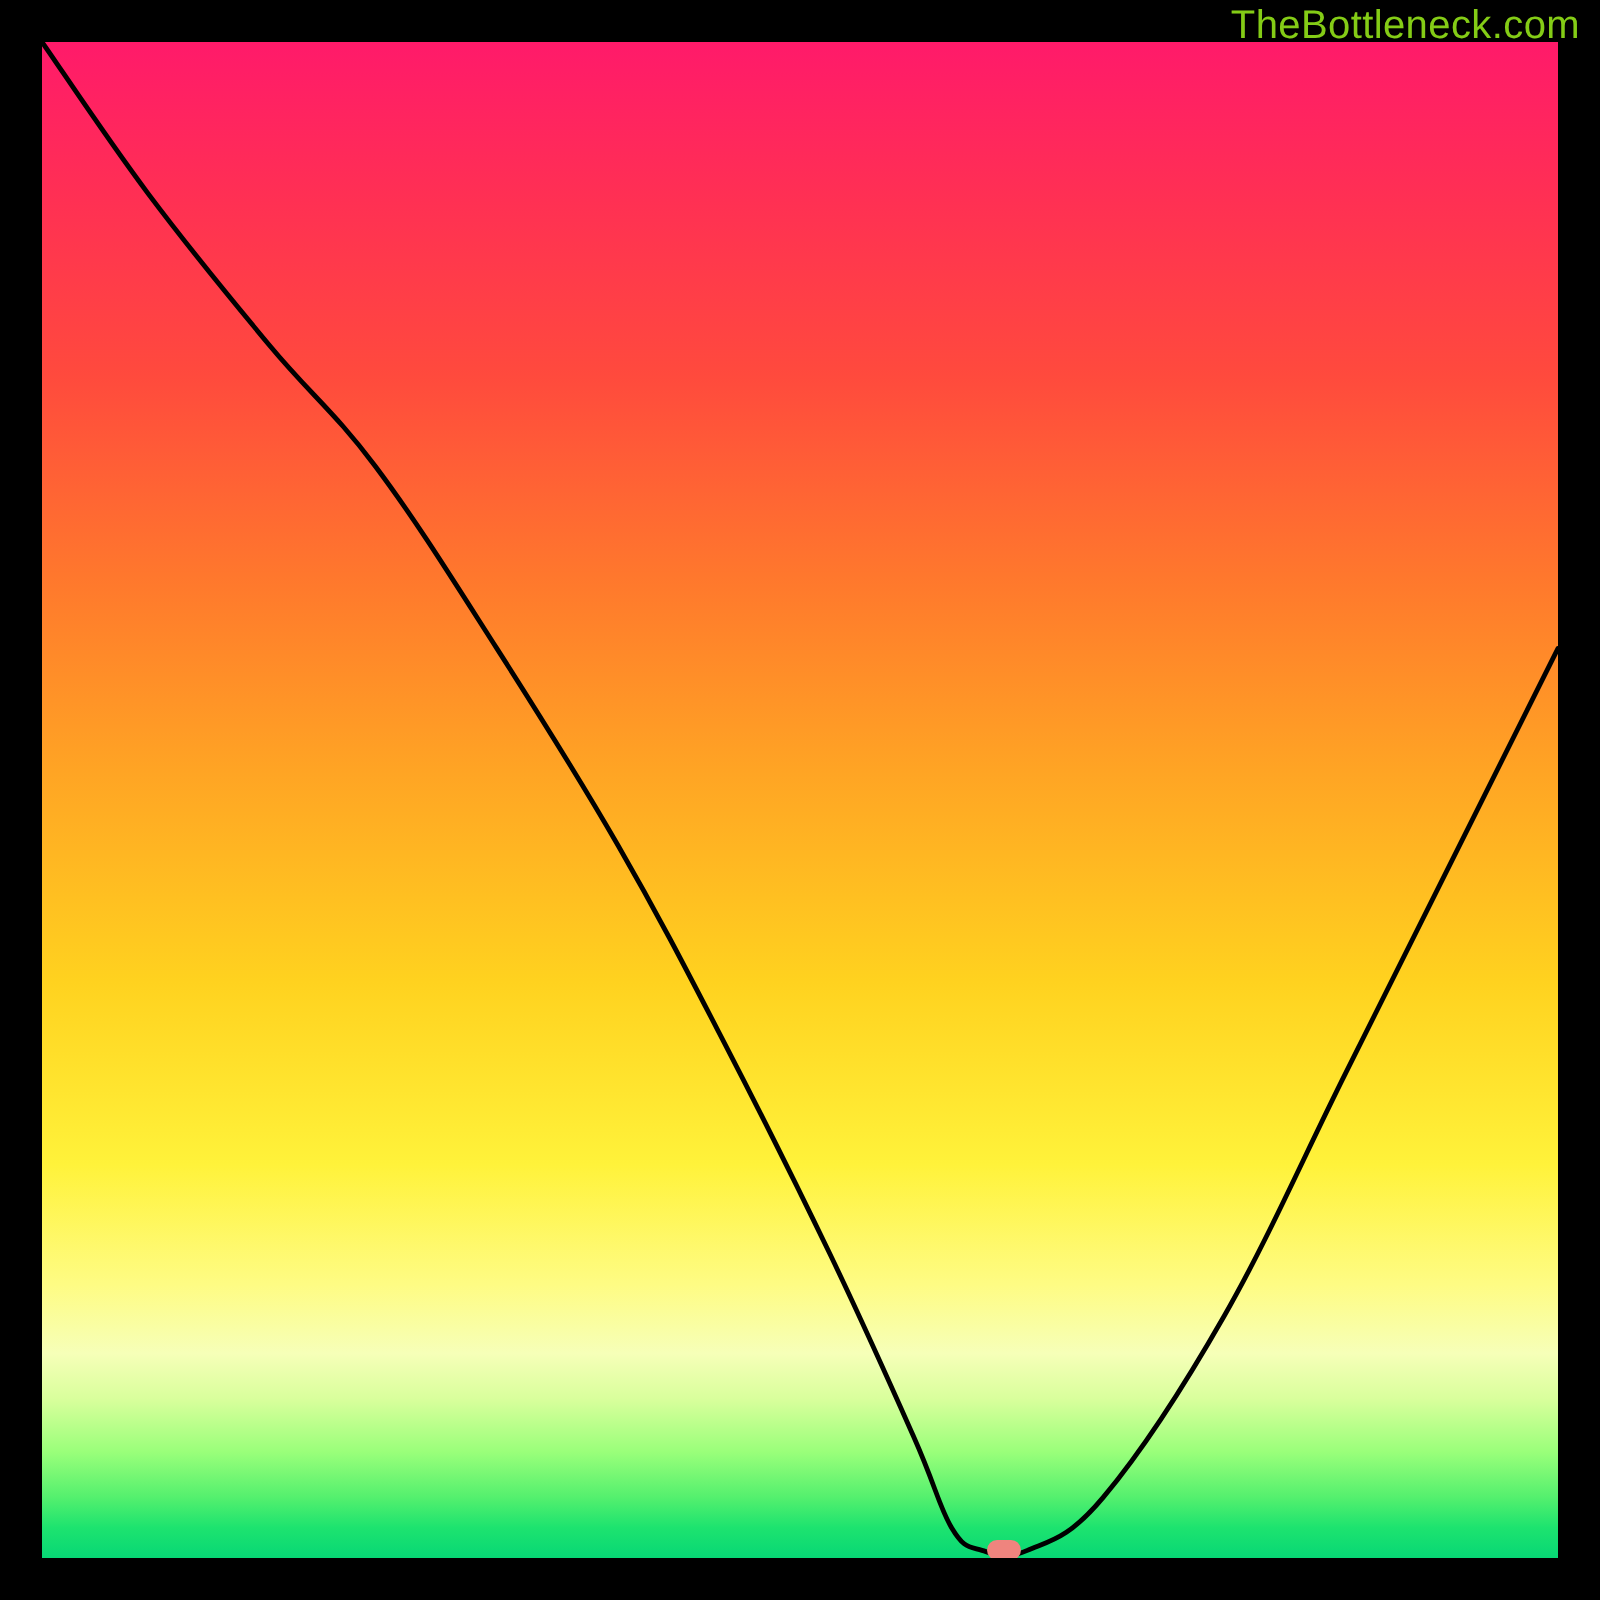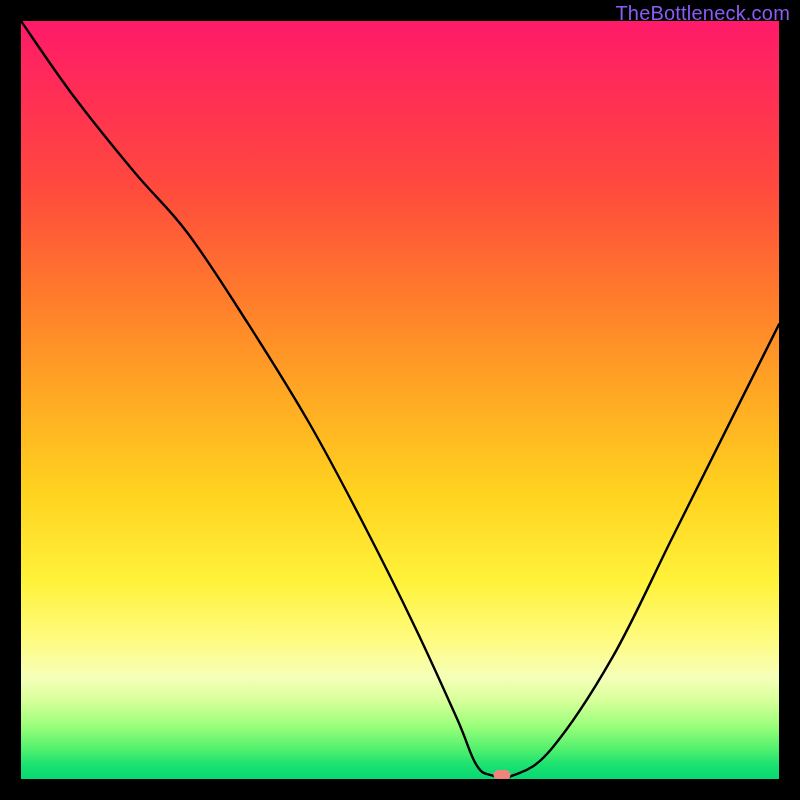--- a/index.html
+++ b/index.html
@@ -14,21 +14,21 @@
   .outer {
     position: relative;
     width: 800px;
     height: 800px;
     background: #000;
   }
   .watermark {
     position: absolute;
     top: 2px;
     right: 10px;
-    color: #8b5cf6;
+    color: #84cc16;
     font-size: 20px;
     font-weight: 500;
     letter-spacing: 0.2px;
     z-index: 5;
     user-select: none;
   }
   .plot {
     position: absolute;
     left: 21px;
     top: 21px;

